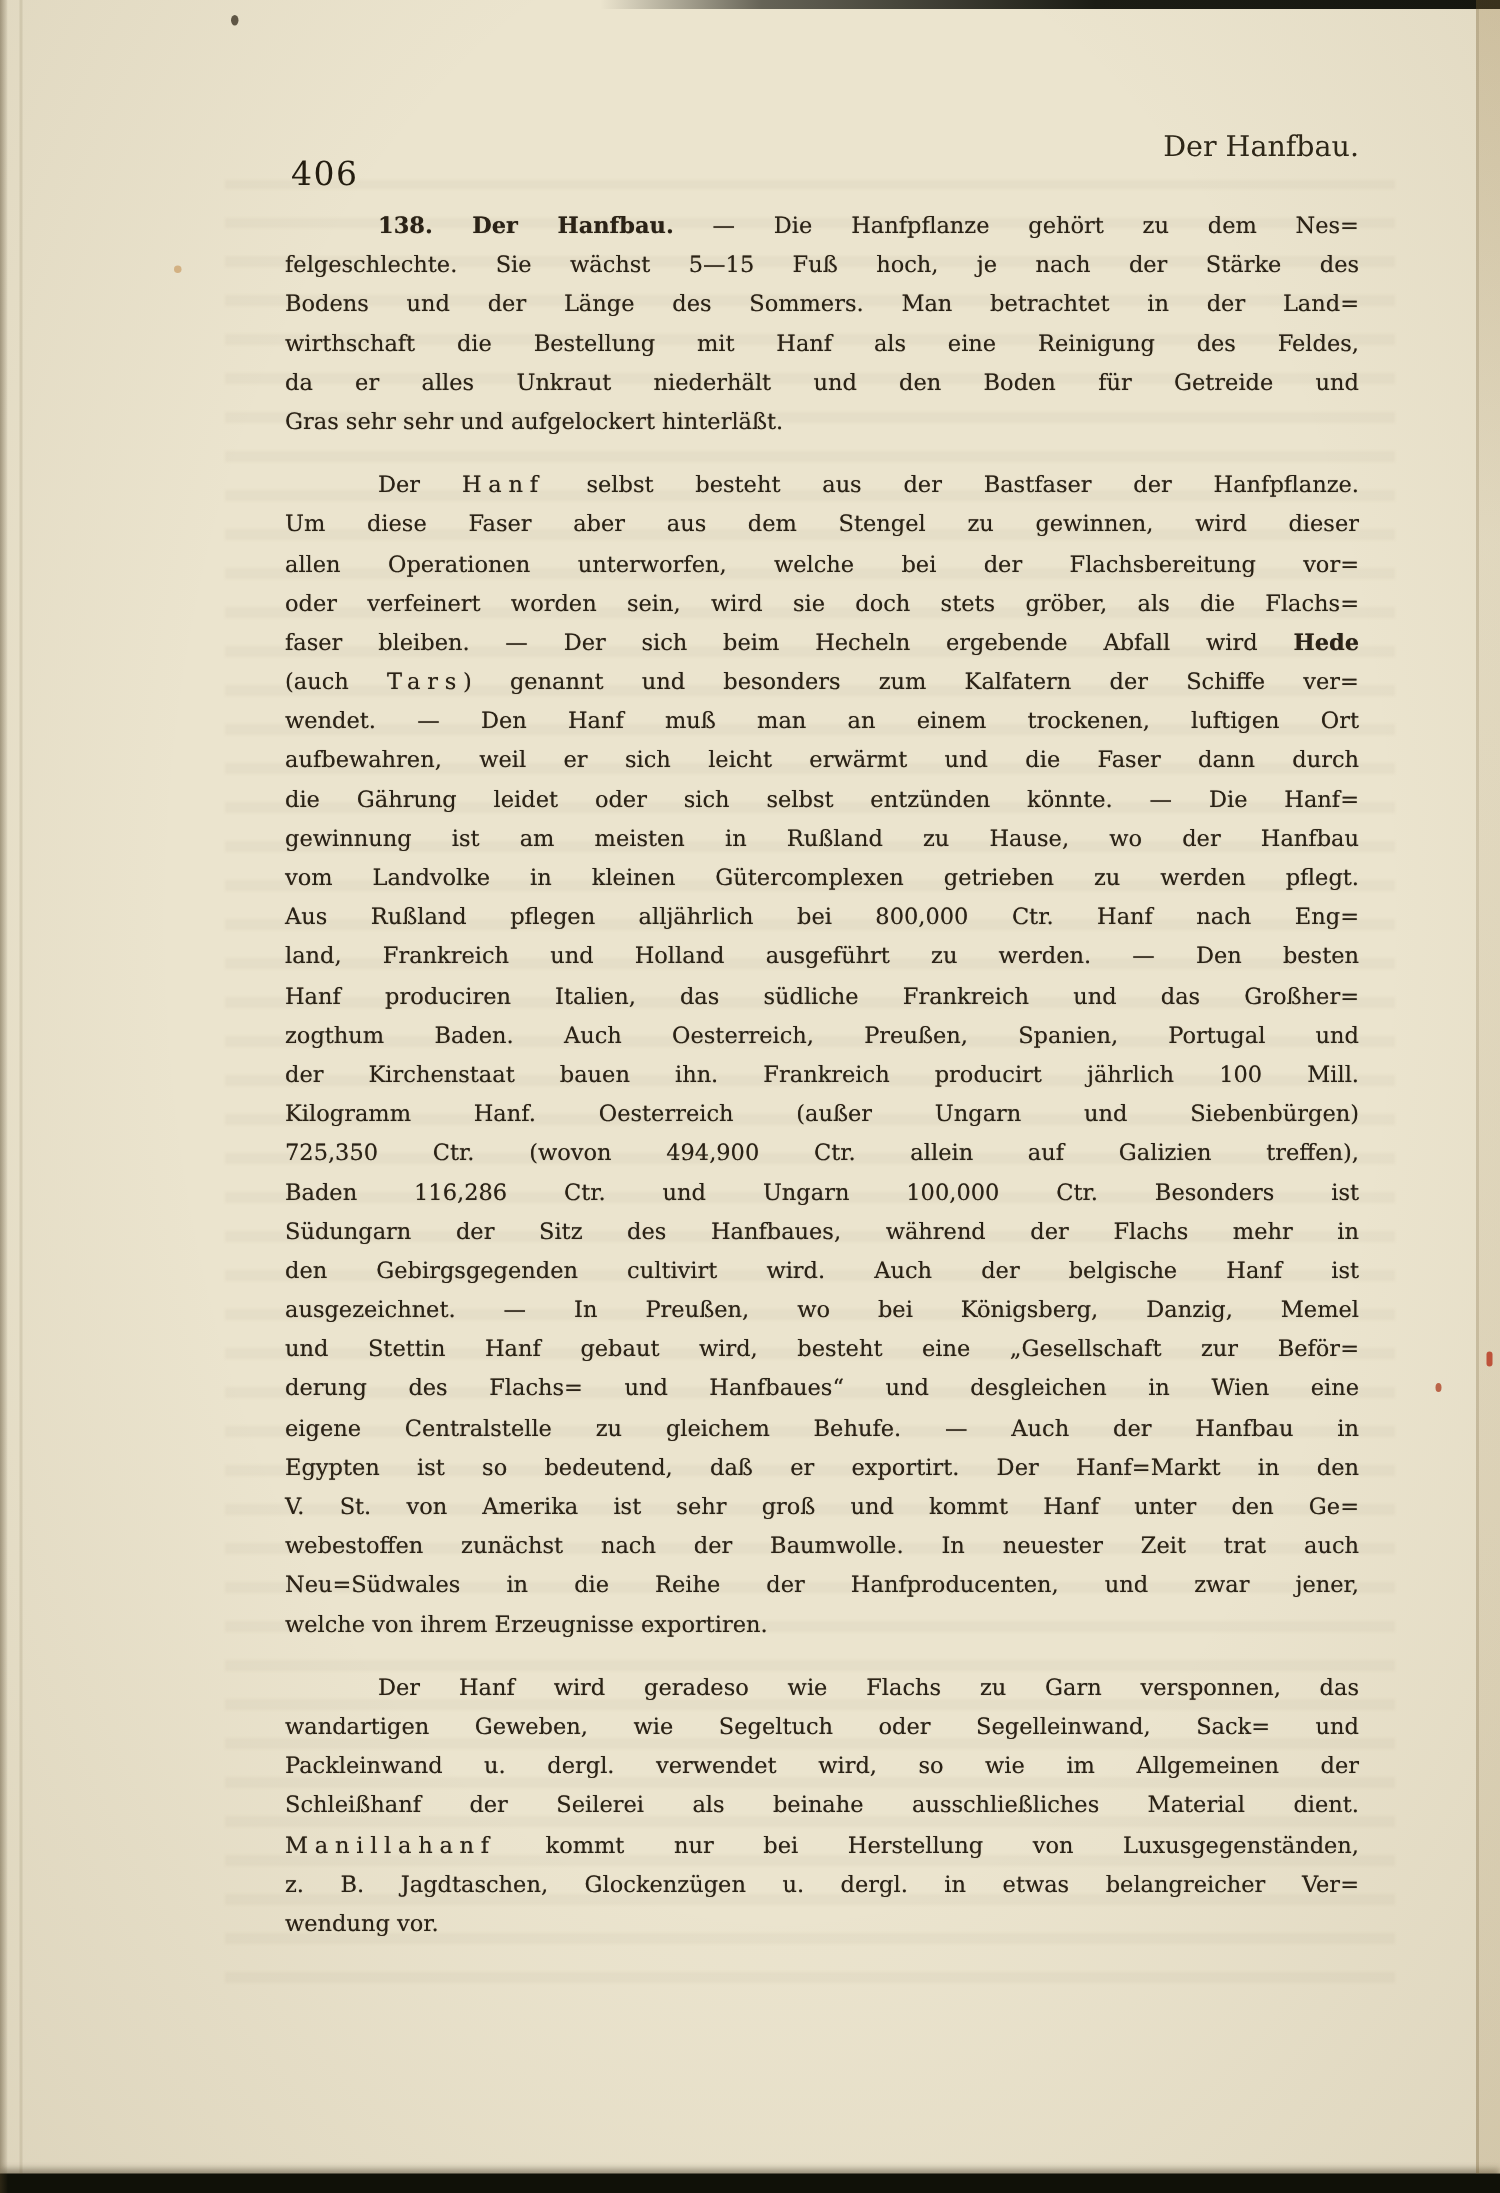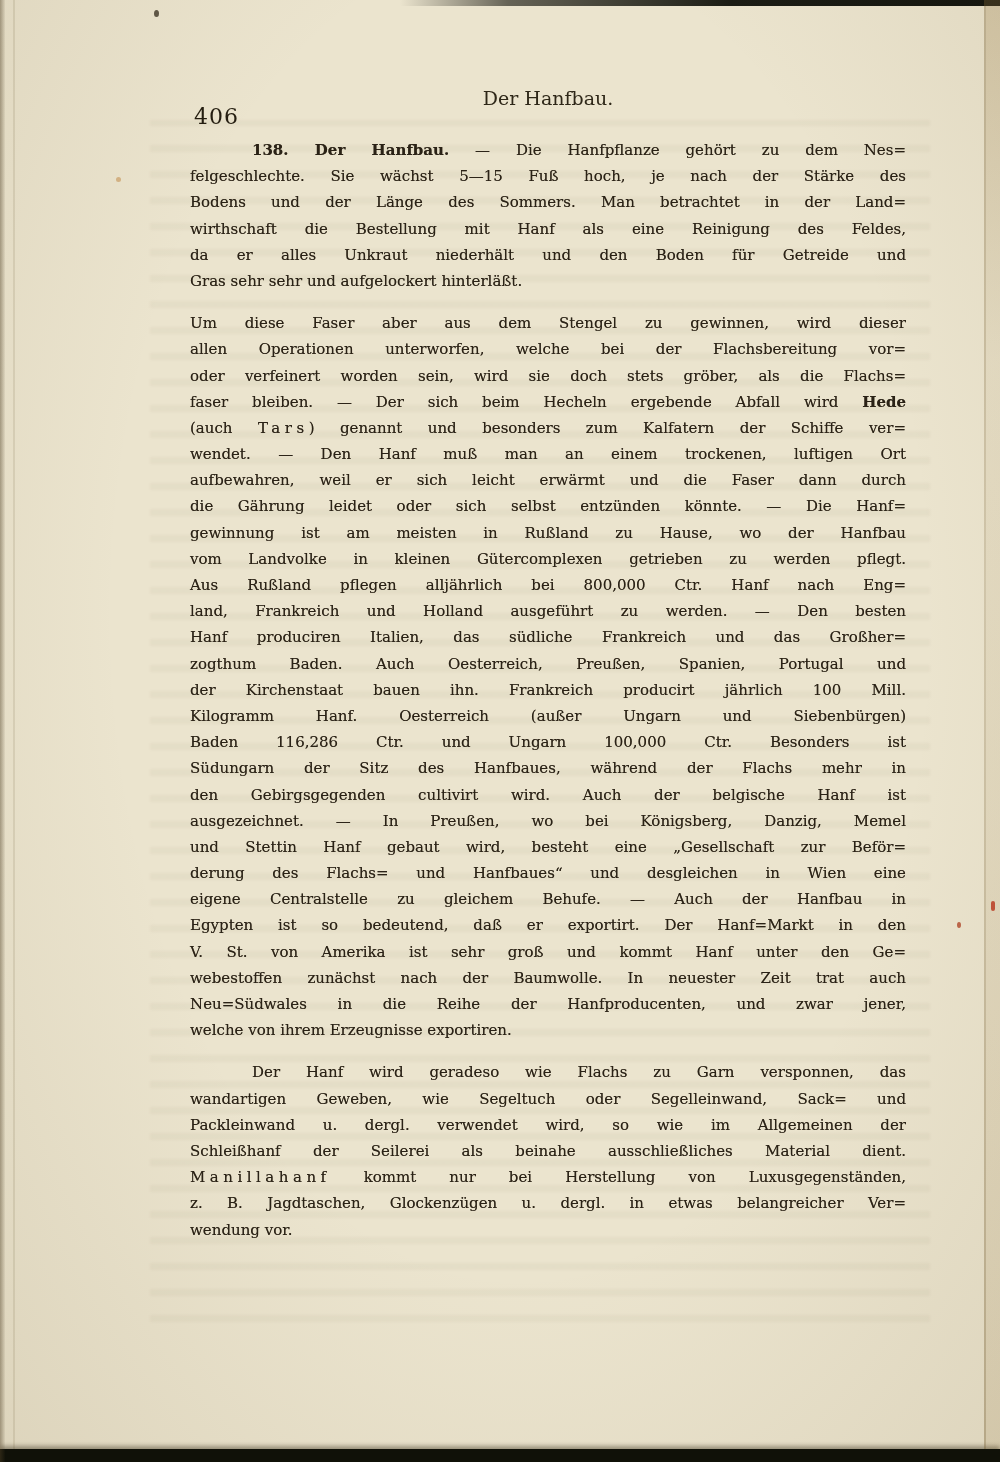--- a/index.html
+++ b/index.html
@@ -28,21 +28,21 @@
     background:linear-gradient(180deg, rgba(150,120,65,0.28), rgba(150,120,65,0.08) 25%, rgba(150,120,65,0.16));}
   .speck{position:absolute;border-radius:50%;}
   .speck-dark{width:5px;height:7px;background:rgba(50,40,25,0.75);left:154px;top:10px;}
   .speck-red{width:4px;height:6px;background:rgba(175,70,40,0.8);left:957px;top:922px;}
   .speck-red-edge{width:4px;height:10px;background:rgba(185,60,35,0.85);left:991px;top:901px;border-radius:2px;}
   .speck-tan{width:5px;height:5px;background:rgba(190,130,60,0.5);left:116px;top:177px;}
 
   
   .running-head{position:absolute;left:190px;top:84px;width:716px;height:30px;}
   .page-number{position:absolute;left:4px;top:0;font-size:22px;letter-spacing:1px;color:#241d10;margin-top:20px;}
-  .head-title{display:block;text-align:center;font-size:19px;padding-top:3px;color:#2e2718;}
+  .head-title{display:block;text-align:right;font-size:19px;padding-top:3px;color:#2e2718;}
 
   
   .text-block{position:absolute;left:190px;top:137px;width:716px;}
   .paragraph{margin:0;}
   .paragraph + .paragraph{margin-top:16px;}
   .line{
     font-size:15px;line-height:26.2px;height:26.2px;
     text-align:justify;text-align-last:justify;
     text-shadow:0 0 0.5px rgba(42,30,14,0.55);
   }
@@ -75,36 +75,38 @@
 <main class="text-block">
     <div class="paragraph">
       <div class="line first"><span class="seg-bold">138. Der Hanfbau.</span><span> — Die Hanfpflanze gehört zu dem Nes=</span></div>
       <div class="line"><span>felgeschlechte. Sie wächst 5—15 Fuß hoch, je nach der Stärke des</span></div>
       <div class="line"><span>Bodens und der Länge des Sommers. Man betrachtet in der Land=</span></div>
       <div class="line"><span>wirthschaft die Bestellung mit Hanf als eine Reinigung des Feldes,</span></div>
       <div class="line"><span>da er alles Unkraut niederhält und den Boden für Getreide und</span></div>
       <div class="line last"><span>Gras sehr sehr und aufgelockert hinterläßt.</span></div>
     </div>
     <div class="paragraph">
+      <div class="line first"><span>Der </span><span class="seg-sperr">Hanf</span><span> selbst besteht aus der Bastfaser der Hanfpflanze.</span></div>
       <div class="line"><span>Um diese Faser aber aus dem Stengel zu gewinnen, wird dieser</span></div>
       <div class="line"><span>allen Operationen unterworfen, welche bei der Flachsbereitung vor=</span></div>
       <div class="line"><span>oder verfeinert worden sein, wird sie doch stets gröber, als die Flachs=</span></div>
       <div class="line"><span>faser bleiben. — Der sich beim Hecheln ergebende Abfall wird </span><span class="seg-bold">Hede</span></div>
       <div class="line"><span>(auch </span><span class="seg-sperr">Tars</span><span>) genannt und besonders zum Kalfatern der Schiffe ver=</span></div>
       <div class="line"><span>wendet. — Den Hanf muß man an einem trockenen, luftigen Ort</span></div>
       <div class="line"><span>aufbewahren, weil er sich leicht erwärmt und die Faser dann durch</span></div>
       <div class="line"><span>die Gährung leidet oder sich selbst entzünden könnte. — Die Hanf=</span></div>
       <div class="line"><span>gewinnung ist am meisten in Rußland zu Hause, wo der Hanfbau</span></div>
       <div class="line"><span>vom Landvolke in kleinen Gütercomplexen getrieben zu werden pflegt.</span></div>
       <div class="line"><span>Aus Rußland pflegen alljährlich bei 800,000 Ctr. Hanf nach Eng=</span></div>
       <div class="line"><span>land, Frankreich und Holland ausgeführt zu werden. — Den besten</span></div>
       <div class="line"><span>Hanf produciren Italien, das südliche Frankreich und das Großher=</span></div>
       <div class="line"><span>zogthum Baden. Auch Oesterreich, Preußen, Spanien, Portugal und</span></div>
       <div class="line"><span>der Kirchenstaat bauen ihn. Frankreich producirt jährlich 100 Mill.</span></div>
       <div class="line"><span>Kilogramm Hanf. Oesterreich (außer Ungarn und Siebenbürgen)</span></div>
+      <div class="line"><span>725,350 Ctr. (wovon 494,900 Ctr. allein auf Galizien treffen),</span></div>
       <div class="line"><span>Baden 116,286 Ctr. und Ungarn 100,000 Ctr. Besonders ist</span></div>
       <div class="line"><span>Südungarn der Sitz des Hanfbaues, während der Flachs mehr in</span></div>
       <div class="line"><span>den Gebirgsgegenden cultivirt wird. Auch der belgische Hanf ist</span></div>
       <div class="line"><span>ausgezeichnet. — In Preußen, wo bei Königsberg, Danzig, Memel</span></div>
       <div class="line"><span>und Stettin Hanf gebaut wird, besteht eine „Gesellschaft zur Beför=</span></div>
       <div class="line"><span>derung des Flachs= und Hanfbaues“ und desgleichen in Wien eine</span></div>
       <div class="line"><span>eigene Centralstelle zu gleichem Behufe. — Auch der Hanfbau in</span></div>
       <div class="line"><span>Egypten ist so bedeutend, daß er exportirt. Der Hanf=Markt in den</span></div>
       <div class="line"><span>V. St. von Amerika ist sehr groß und kommt Hanf unter den Ge=</span></div>
       <div class="line"><span>webestoffen zunächst nach der Baumwolle. In neuester Zeit trat auch</span></div>

